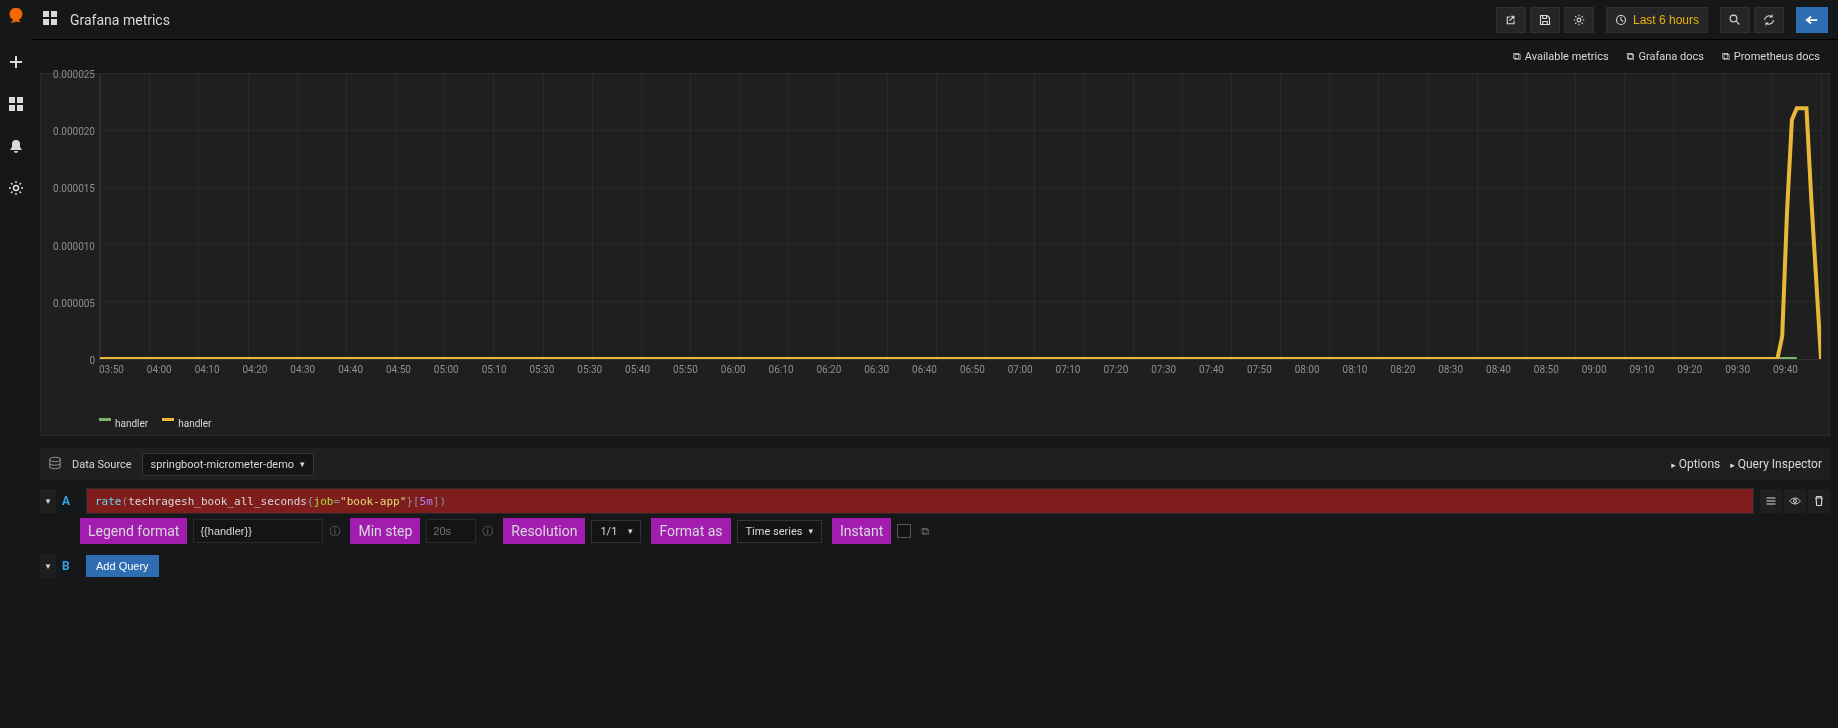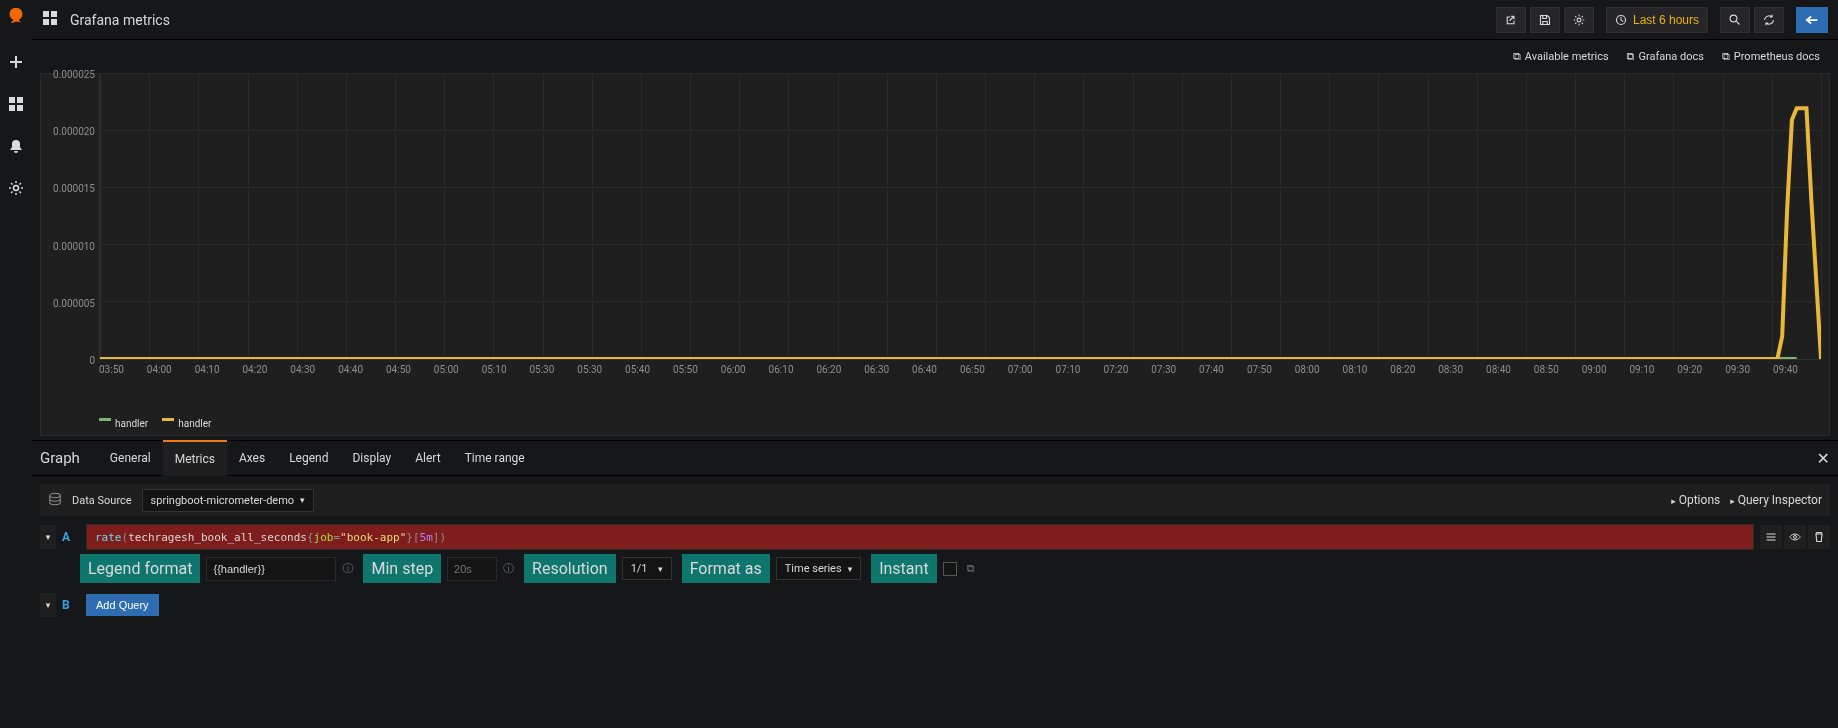--- a/index.html
+++ b/index.html
@@ -213,21 +213,21 @@
   color: #d8d9da;
 }
 .opts-row {
   display: flex;
   align-items: center;
   margin-top: 4px;
   gap: 10px;
   padding-left: 40px;
 }
 .field-group { display: flex; align-items: center; gap: 6px; }
-.field-label { font-size: 16px; color: #d8d9da; background:#0f766e; padding: 5px 8px; }
+.field-label { font-size: 14px; color: #d8d9da; background:#a21caf; padding: 5px 8px; }
 .field-input {
   background: #141414;
   border: 1px solid #2a2a2c;
   color: #d8d9da;
   height: 24px;
   padding: 0 6px;
   font-size: 11px;
 }
 .field-input.placeholder { color: #6e6e6e; }
 .info-icon { color: #6e6e6e; font-size: 11px; cursor: pointer; }
@@ -456,33 +456,20 @@
             <span class="legend-swatch" style="background: rgb(126, 178, 109);"></span>
             <span>handler</span>
           </div>
           <div class="legend-item">
             <span class="legend-swatch" style="background: rgb(234, 184, 57);"></span>
             <span>handler</span>
           </div>
         </div>
     </div>
 
-    <div class="editor-tabs">
-      <span class="editor-title">Graph</span>
-      <div id="tabs" style="display:flex;">
-          <div class="tab">General</div>
-          <div class="tab active">Metrics</div>
-          <div class="tab">Axes</div>
-          <div class="tab">Legend</div>
-          <div class="tab">Display</div>
-          <div class="tab">Alert</div>
-          <div class="tab">Time range</div>
-        </div>
-      <span class="editor-close">✕</span>
-    </div>
 
     <div class="query-section">
       <div class="ds-row">
         <span><svg width="14" height="14" viewBox="0 0 16 16">
               <ellipse cx="8" cy="4" rx="6" ry="2.5" fill="none" stroke="#8e8e8e" stroke-width="1.2"></ellipse>
               <path fill="none" stroke="#8e8e8e" stroke-width="1.2" d="M2 4v8c0 1.4 2.7 2.5 6 2.5s6-1.1 6-2.5V4M2 8c0 1.4 2.7 2.5 6 2.5s6-1.1 6-2.5"></path>
             </svg></span>
         <span class="label">Data Source</span>
         <div class="ds-select">
           <span>springboot-micrometer-demo</span>

